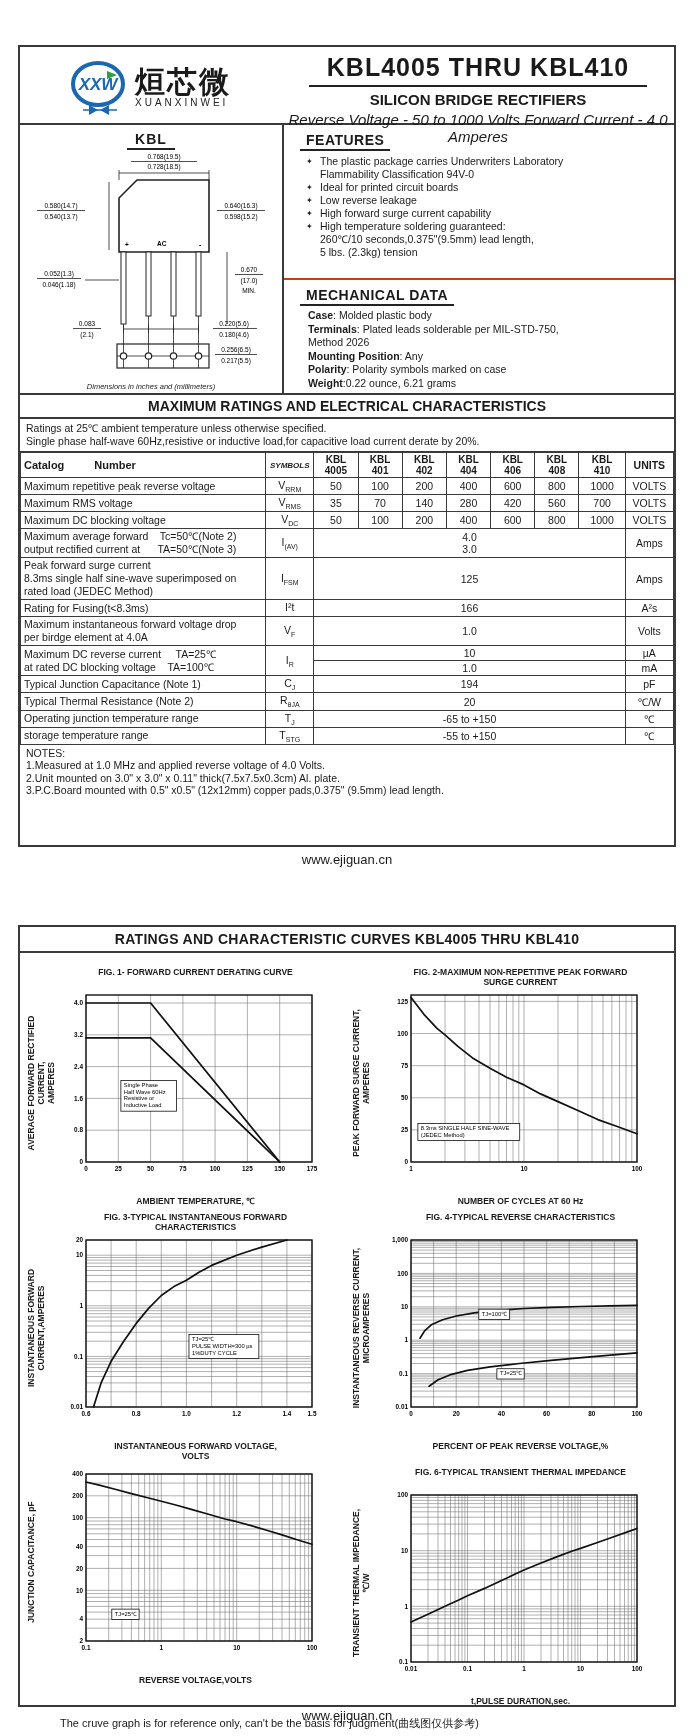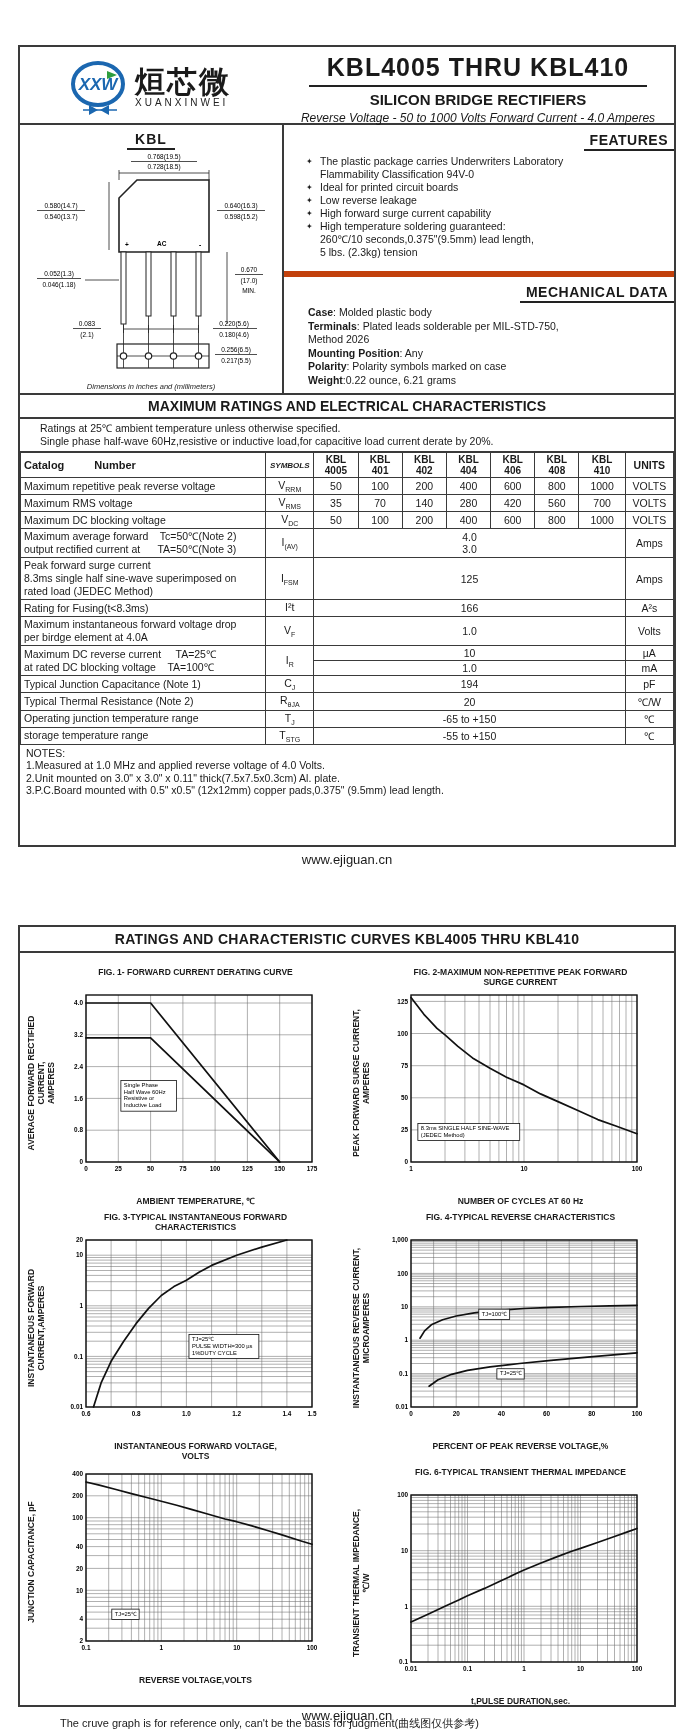--- a/index.html
+++ b/index.html
@@ -10,38 +10,38 @@
   #page2{top:925px;height:778px;}
   
   .p1head{display:flex;border-bottom:2px solid #3a3a3a;height:76px;}
   .logo{width:262px;display:flex;align-items:center;justify-content:center;gap:6px;padding-top:4px;}
   .logo-cn{font-size:30px;font-weight:bold;letter-spacing:2px;line-height:30px;}
   .logo-en{font-size:10px;letter-spacing:3px;color:#222;}
   .titleblk{flex:1;text-align:center;padding-top:6px;}
   .ptitle{font-size:25px;font-weight:bold;letter-spacing:1px;}
   .trule{border-top:2px solid #222;width:86%;margin:3px auto 4px auto;}
   .psub{font-size:15px;font-weight:bold;}
-  .psub2{font-size:12px;font-style:italic;margin-top:3px;}
+  .psub2{font-size:15px;font-style:italic;margin-top:3px;}
   
   .p1mid{display:flex;height:268px;border-bottom:2px solid #3a3a3a;}
   .pkgcol{width:262px;border-right:2px solid #3a3a3a;text-align:center;}
   .pkgname{display:inline-block;font-weight:bold;font-size:14px;border-bottom:2px solid #222;margin-top:6px;padding:0 8px 1px 8px;letter-spacing:1px;}
   .pkgcap{font-size:7.5px;font-style:italic;margin-top:0px;}
   .featcol{flex:1;}
-  .secthead{text-align:right;margin-top:6px;}
+  .secthead{text-align:left;margin-top:6px;padding-left:16px;}
   .secthead span{display:inline-block;font-weight:bold;font-size:14px;border-bottom:2px solid #222;padding:0 6px 1px 6px;letter-spacing:.5px;}
   .featlist{font-size:10.5px;line-height:13px;padding:4px 8px 0 22px;}
   .featline{display:flex;}
   .bullet{width:14px;flex:none;font-size:8px;line-height:13px;}
-  .mechdiv{border-top:6px solid #c2410c;margin-top:12px;}
+  .mechdiv{border-top:2px solid #c2410c;margin-top:19px;}
   .mechlines{font-size:10.5px;line-height:13.5px;padding:3px 8px 0 24px;}
   .mb{font-weight:bold;}
   
   .band{border-bottom:2px solid #3a3a3a;text-align:center;font-weight:bold;font-size:14px;padding:3px 0;}
-  .ratenotes{font-size:10.5px;line-height:13px;padding:3px 20px;border-bottom:1px solid #3a3a3a;}
+  .ratenotes{font-size:10.5px;line-height:13px;padding:3px 6px;border-bottom:1px solid #3a3a3a;}
   table.ratings{border-collapse:collapse;width:100%;font-size:10.5px;}
   table.ratings th,table.ratings td{border:1px solid #3a3a3a;padding:1px 3px;}
   table.ratings th{font-weight:bold;}
   td.lbl{text-align:left;white-space:pre-wrap;line-height:13px;}
   th.cat{text-align:left;font-size:11px;}
   th.cat .gap{margin-left:30px;}
   th.symh{font-style:italic;font-size:8px;font-weight:bold;}
   td.sym,td.val,td.unit,th.dev,th.unith{text-align:center;}
   td.sym sub,{font-size:7px;}
   sub.s{font-size:7px;}

